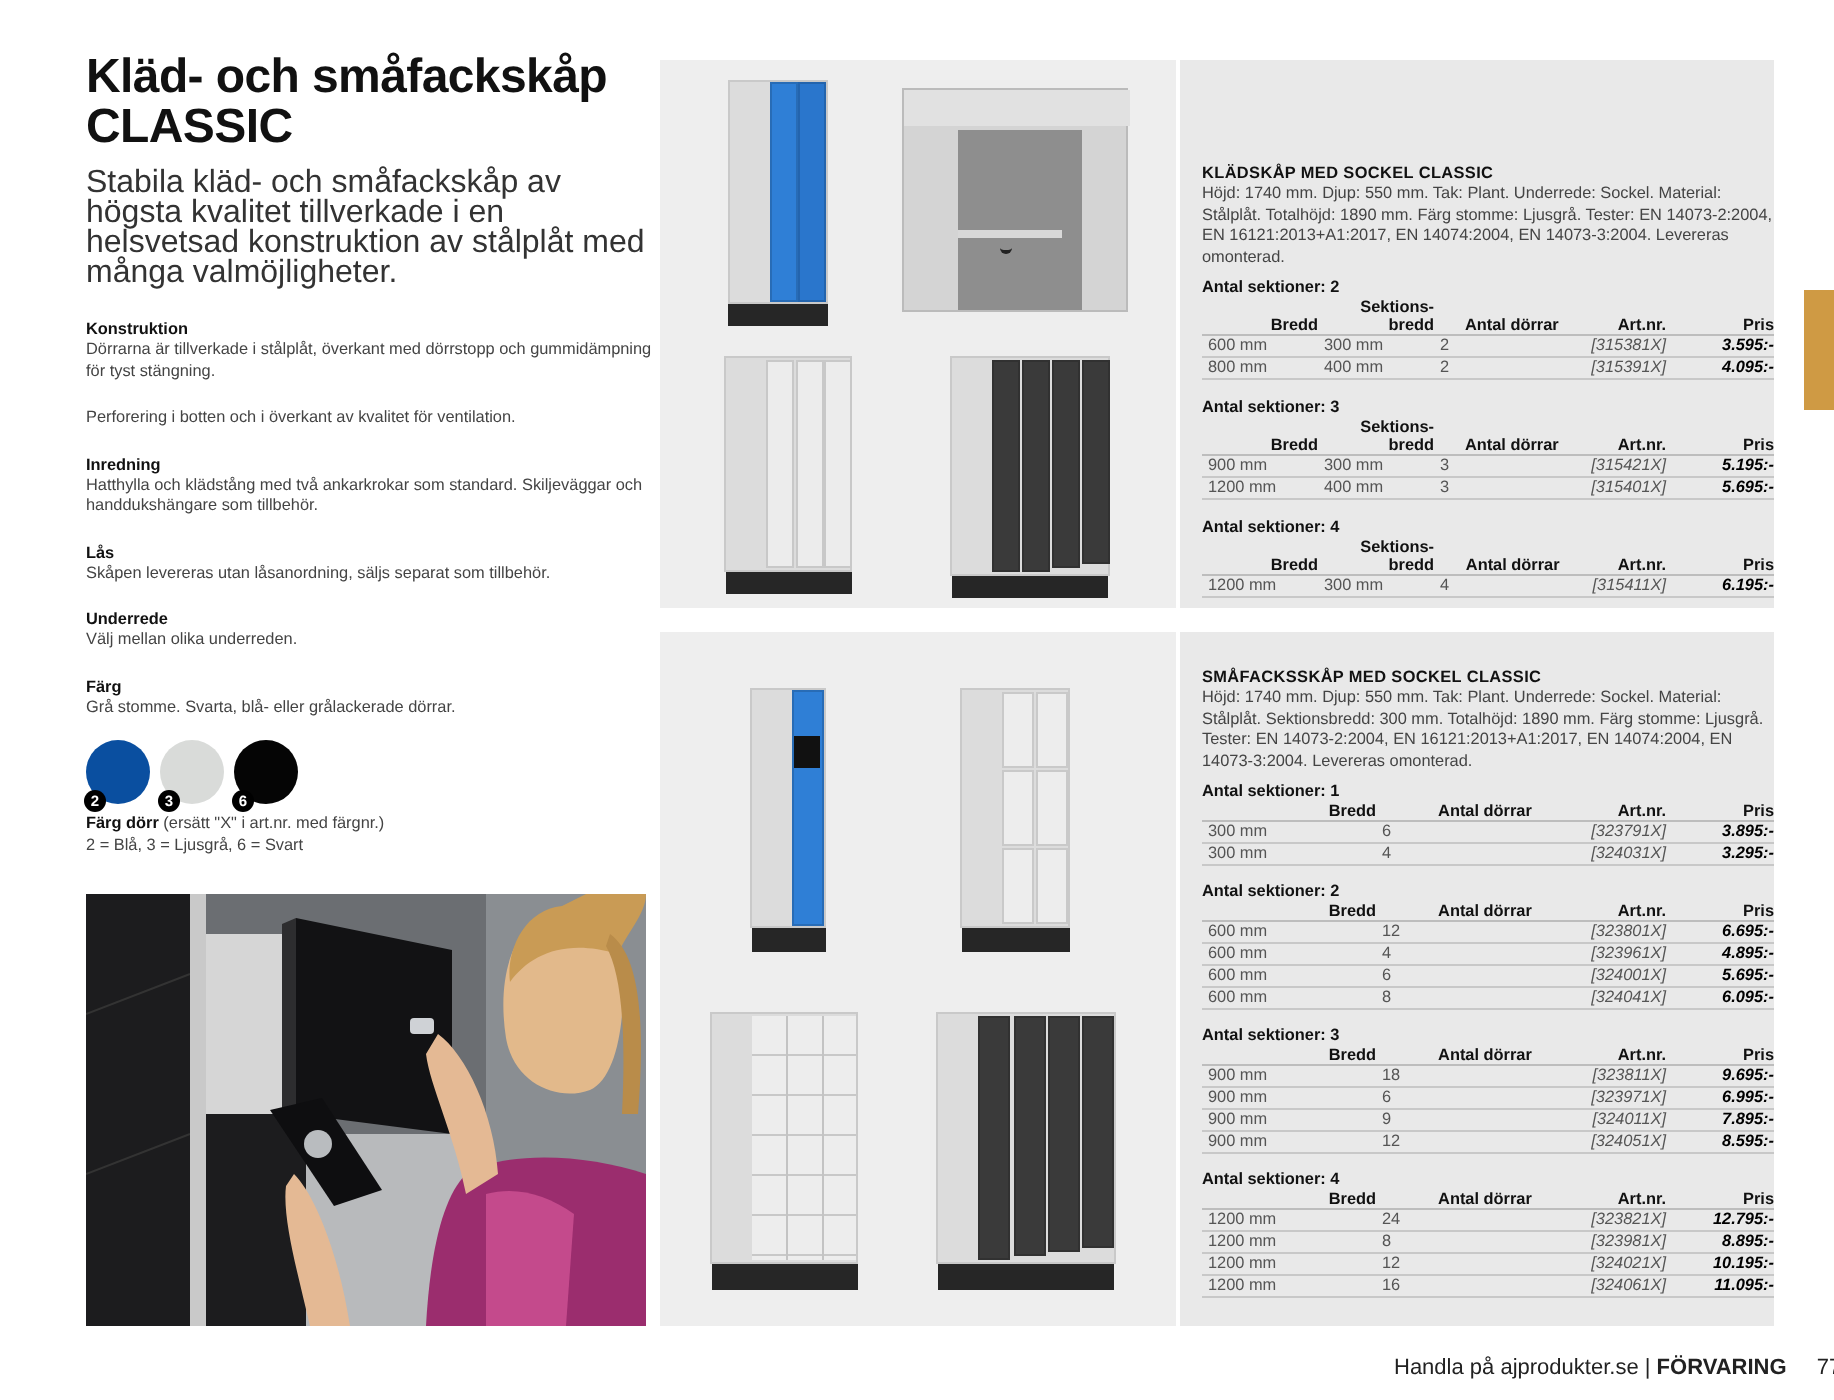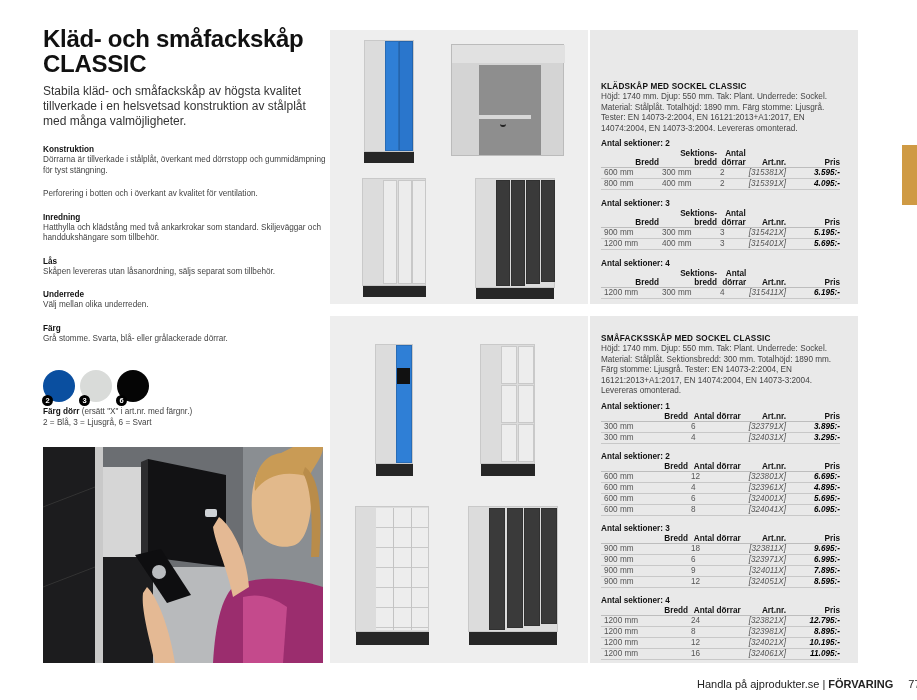--- a/index.html
+++ b/index.html
@@ -2,21 +2,21 @@
 <html><head>
 <meta charset="utf-8">
 <style>
   * { box-sizing: border-box; margin: 0; padding: 0; }
   html, body { width: 917px; height: 700px; background: #ffffff; overflow: hidden; }
   body { font-family: "Liberation Sans", sans-serif; color: #1a1a1a; position: relative; }
 
   
   .left { position: absolute; left: 43px; top: 26px; width: 285px; }
   .title { font-size: 24px; font-weight: bold; line-height: 25px; letter-spacing: -0.3px; color: #111; }
-  .intro { margin-top: 8px; font-size: 12px; line-height: 15px; color: #333; }
+  .intro { margin-top: 8px; font-size: 16px; line-height: 15px; color: #333; }
   .spec { margin-top: 13px; }
   .spec:first-of-type { margin-top: 16px; }
   .spec-h { font-size: 8.2px; font-weight: bold; line-height: 10px; color: #111; }
   .spec-t { font-size: 8.2px; line-height: 10.5px; color: #444; }
 
   .swatches { position: absolute; left: 43px; top: 370px; display: flex; gap: 5px; }
   .swatch { width: 32px; height: 32px; border-radius: 50%; position: relative; }
   .swatch .num { position: absolute; left: -1px; bottom: -4px; width: 11px; height: 11px; border-radius: 50%;
     background: #000; color: #fff; font-size: 7.5px; font-weight: bold; text-align: center; line-height: 11px; }
   .color-caption { position: absolute; left: 43px; top: 407px; font-size: 8.2px; line-height: 10.5px; color: #444; }
@@ -29,21 +29,21 @@
   .img-top { top: 30px; height: 274px; }
   .img-bot { top: 316px; height: 347px; }
 
   
   .locker { position: absolute; }
   .body { position: absolute; background: #dcdcdc; border: 1px solid #c9c9c9; }
   .door { position: absolute; border: 1px solid rgba(0,0,0,0.15); }
   .plinth { position: absolute; background: #262626; }
 
   
-  .tbl-panel { position: absolute; left: 590px; width: 268px; background: #e9e9e9; padding: 0 18px 0 11px; }
+  .tbl-panel { position: absolute; left: 590px; width: 297px; background: #e9e9e9; padding: 0 0 0 11px; }
   .tbl-top { top: 30px; height: 274px; padding-top: 52px; }
   .tbl-bot { top: 316px; height: 347px; padding-top: 18px; }
   .p-title { font-size: 8.2px; font-weight: bold; line-height: 10px; letter-spacing: 0.2px; color: #111; }
   .p-desc { font-size: 8.2px; line-height: 10.6px; color: #444; }
   .sec-h { font-size: 8.2px; font-weight: bold; color: #111; margin-top: 4px; line-height: 10px; }
   .sec-block { margin-top: 5px; }
   table { width: 100%; border-collapse: collapse; font-size: 8.2px; }
   th { font-weight: bold; color: #111; text-align: right; line-height: 9px; vertical-align: bottom; padding: 0; border-bottom: 1px solid #bdbdbd; }
   td { color: #555; line-height: 10px; padding: 0 0 0 3px; border-bottom: 1px solid #c8c8c8; }
   th.r, td.r { }

